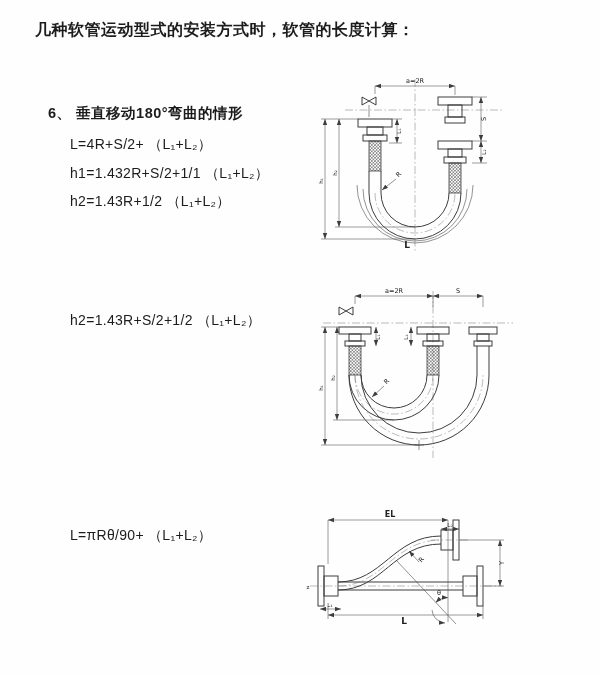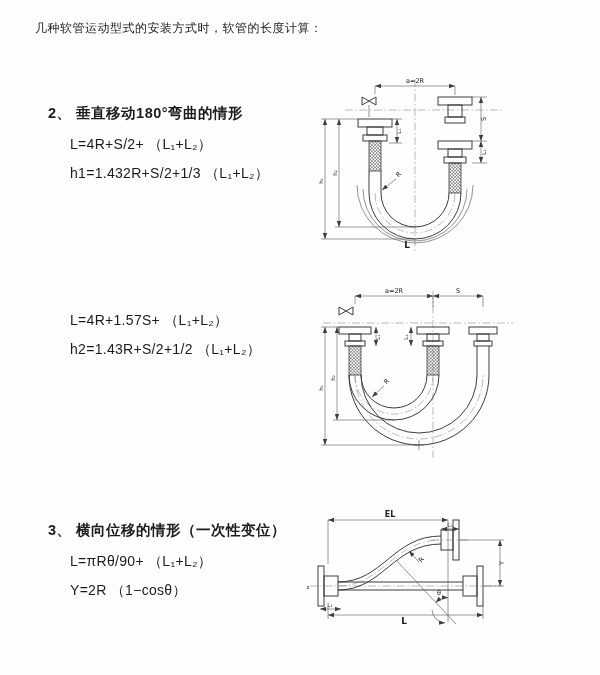--- a/index.html
+++ b/index.html
@@ -2,21 +2,21 @@
 <html><head>
 <meta charset="utf-8">
 <style>
   html,body{margin:0;padding:0;}
   body{
     width:600px;height:675px;position:relative;background:#fefefe;
     font-family:"Liberation Sans","DejaVu Sans",sans-serif;color:#1c1c1c;
     overflow:hidden;
   }
   .page-title{
-    position:absolute;left:35px;top:20px;font-size:12px;font-weight:normal;
+    position:absolute;left:35px;top:20px;font-size:16px;font-weight:bold;
     letter-spacing:0.5px;
   }
   .section{position:absolute;left:48px;}
   .sec1{top:104px;}
   .sec2{top:306px;}
   .sec3{top:521px;}
   .sec-heading{font-size:14.5px;font-weight:bold;letter-spacing:0.5px;margin:0 0 7px 0;}
   .formula{font-size:14px;letter-spacing:0.3px;line-height:28.5px;margin:0;padding-left:22px;white-space:nowrap;}
   .diagram{position:absolute;}
   .d1{left:303px;top:73px;}
@@ -46,34 +46,32 @@
     <pattern id="braid" width="3.2" height="3.2" patternUnits="userSpaceOnUse">
       <path d="M0,3.2 L3.2,0" stroke="#555" stroke-width="0.55"></path>
       <path d="M0,0 L3.2,3.2" stroke="#555" stroke-width="0.55"></path>
     </pattern>
   </defs>
 </svg>
 
 <div class="page-title">几种软管运动型式的安装方式时，软管的长度计算：</div>
 
 <div class="section sec1">
-  <p class="sec-heading">2、 垂直移动180°弯曲的情形</p>
+  <p class="sec-heading">6、 垂直移动180°弯曲的情形</p>
   <p class="formula">L=4R+S/2+ （L₁+L₂）</p>
-  <p class="formula">h1=1.432R+S/2+1/3 （L₁+L₂）</p>
+  <p class="formula">h1=1.432R+S/2+1/1 （L₁+L₂）</p>
+  <p class="formula">h2=1.43R+1/2 （L₁+L₂）</p>
 </div>
 
 <div class="section sec2">
-  <p class="formula">L=4R+1.57S+ （L₁+L₂）</p>
   <p class="formula">h2=1.43R+S/2+1/2 （L₁+L₂）</p>
 </div>
 
 <div class="section sec3">
-  <p class="sec-heading">3、 横向位移的情形（一次性变位）</p>
   <p class="formula">L=πRθ/90+ （L₁+L₂）</p>
-  <p class="formula">Y=2R （1−cosθ）</p>
 </div>
 
 <svg class="diagram d1" width="292" height="196" viewBox="0 0 292 196">
 
   <line class="cl" x1="112" y1="6" x2="112" y2="180"></line>
   <line class="cl" x1="42" y1="37" x2="200" y2="37"></line>
 
   <line class="d" x1="72" y1="13" x2="152" y2="13" marker-start="url(#as)" marker-end="url(#ae)"></line>
   <line class="d" x1="72" y1="13" x2="72" y2="21"></line>
   <line class="d" x1="152" y1="13" x2="152" y2="22"></line>

